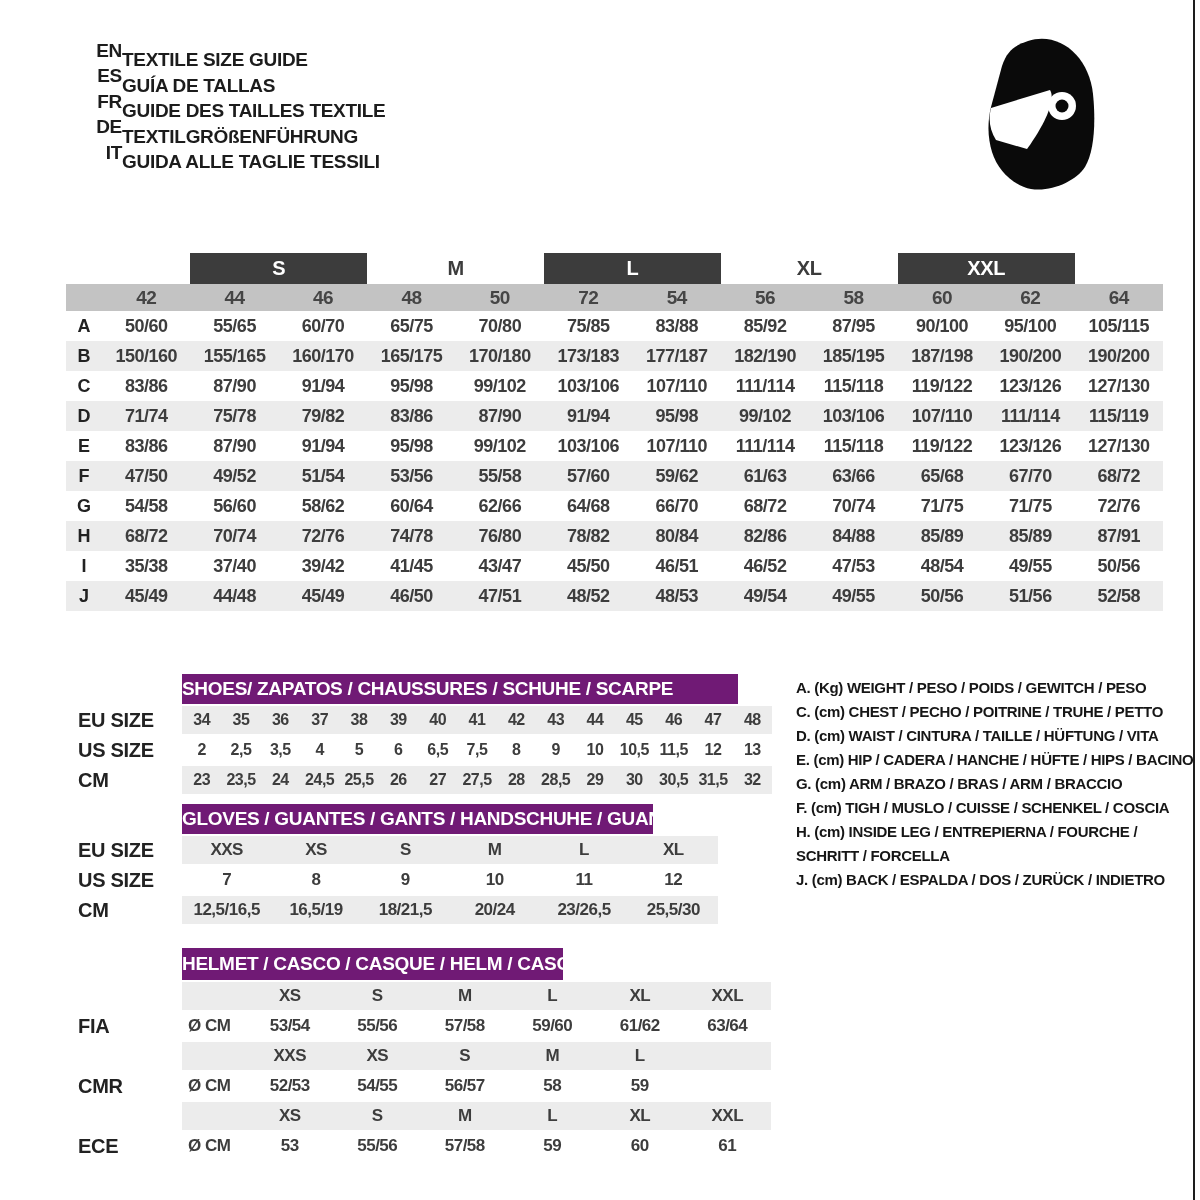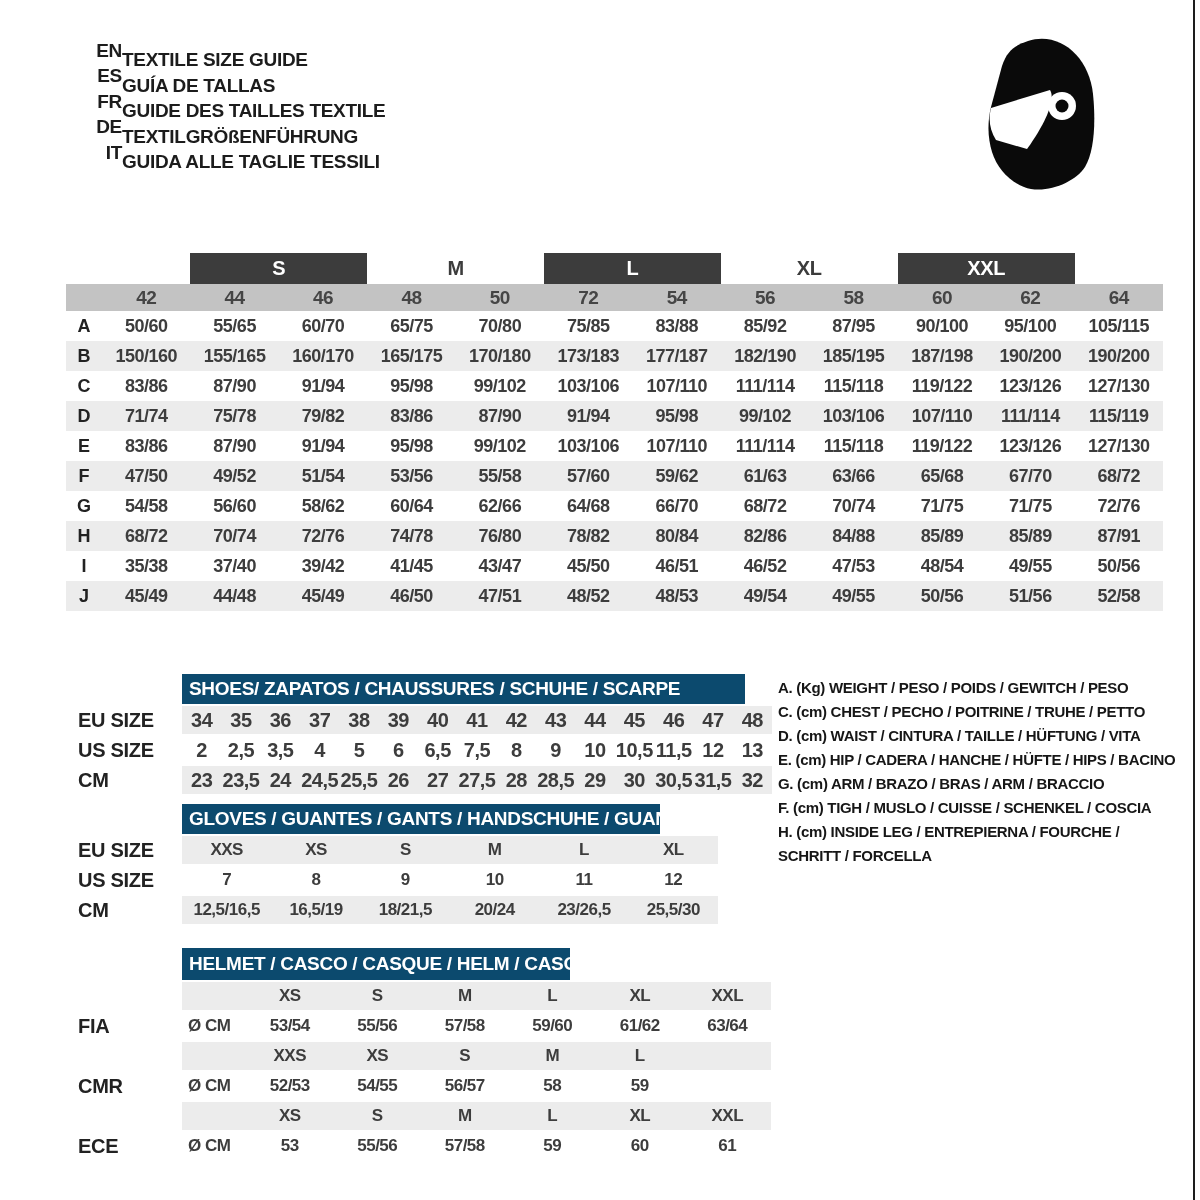--- a/index.html
+++ b/index.html
@@ -32,43 +32,43 @@
   .mt-row{height:30px;}
   .mt-row.stripe{background:#ececec;}
   .cell{display:flex;align-items:center;justify-content:center;
     font-weight:700;color:#3d3d3d;letter-spacing:-0.5px;}
   .mt-row .cell{font-size:18px;}
   .row-label{display:flex;align-items:center;justify-content:center;
     font-weight:700;font-size:18px;color:#222;}
 
   
   .sub{position:absolute;}
-  .bar{background:#0c4a6e;color:#fff;font-weight:700;font-size:19px;
-    letter-spacing:-0.3px;display:flex;align-items:center;padding-left:7px;
+  .bar{background:#701a75;color:#fff;font-weight:700;font-size:19px;
+    letter-spacing:-0.3px;display:flex;align-items:center;
     white-space:nowrap;overflow:hidden;}
   .shoes{left:66px;top:674px;width:706px;}
   .shoes .bar{margin-left:116px;width:556px;height:30px;}
   .shoes .sub-row{grid-template-columns:116px repeat(15,1fr);}
-  .shoes .cell{font-size:20px;}
+  .shoes .cell{font-size:16px;}
   .gloves{left:66px;top:804px;width:652px;}
   .gloves .bar{margin-left:116px;width:471px;height:30px;}
   .gloves .sub-row{grid-template-columns:116px repeat(6,1fr);}
   .gloves .cell{font-size:17px;}
   .helmet{left:66px;top:948px;width:705px;}
   .helmet .bar{margin-left:116px;width:381px;height:32px;}
   .helmet .sub-row{grid-template-columns:116px 64px repeat(6,1fr);}
   .helmet .cell{font-size:17px;}
   .sub-row{display:grid;height:28px;margin-top:2px;}
   .sub-row .cell.striped{background:#ececec;}
   .sub-label{display:flex;align-items:center;font-weight:700;font-size:20px;
     color:#222;padding-left:12px;letter-spacing:-0.3px;}
   .prefix-cell{justify-content:flex-start;padding-left:6px;}
 
   
-  .legend{position:absolute;left:778px;top:676px;width:400px;}
+  .legend{position:absolute;left:796px;top:676px;width:400px;}
   .legend-item{font-weight:700;font-size:15px;line-height:24px;color:#161616;
     letter-spacing:-0.3px;}
 
   
   .edge-line{position:absolute;top:0;left:1193px;width:2px;height:1200px;background:#1d1d1d;}
 </style>
 </head>
 <body>
 
 <div class="page">
@@ -443,17 +443,18 @@
   </div>
 
   <div class="legend">
       <div class="legend-item">A. (Kg) WEIGHT / PESO / POIDS / GEWITCH / PESO</div>
       <div class="legend-item">C. (cm) CHEST / PECHO / POITRINE / TRUHE / PETTO</div>
       <div class="legend-item">D. (cm) WAIST / CINTURA / TAILLE / HÜFTUNG / VITA</div>
       <div class="legend-item">E. (cm) HIP / CADERA / HANCHE / HÜFTE / HIPS / BACINO</div>
       <div class="legend-item">G. (cm) ARM / BRAZO / BRAS / ARM / BRACCIO</div>
       <div class="legend-item">F. (cm) TIGH / MUSLO / CUISSE / SCHENKEL / COSCIA</div>
       <div class="legend-item">H. (cm) INSIDE LEG / ENTREPIERNA / FOURCHE / SCHRITT / FORCELLA</div>
+      <div class="legend-item">J. (cm) BACK / ESPALDA / DOS / ZURÜCK / INDIETRO</div>
     </div>
 
   <div class="edge-line"></div>
 
 </div>
 
 </body></html>

